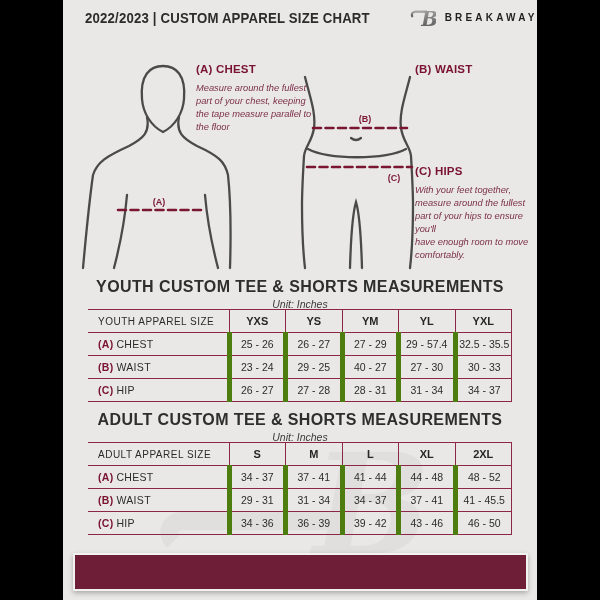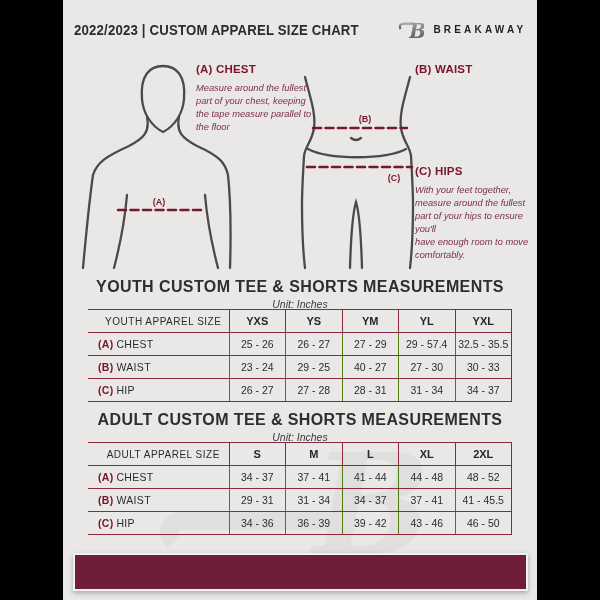--- a/index.html
+++ b/index.html
@@ -4,22 +4,22 @@
 <style>
   * { margin:0; padding:0; box-sizing:border-box; }
   html,body { width:600px; height:600px; }
   body { background:#000; position:relative; overflow:hidden;
          font-family:"Liberation Sans", sans-serif; }
 
   .page { position:absolute; left:63px; top:0; width:474px; height:600px;
           background:#e9e8e6; }
 
   
-  .hdr { position:absolute; top:18px; left:22px; right:22px; height:22px;
-         display:flex; justify-content:center; align-items:center; }
+  .hdr { position:absolute; top:6px; left:22px; right:22px; height:22px;
+         display:flex; justify-content:flex-start; align-items:center; }
   .hdr-title { font-size:15px; font-weight:700; color:#2c2c2c; white-space:nowrap;
                transform:scaleX(0.88); transform-origin:left center; letter-spacing:0.2px; }
   .brand { display:flex; align-items:center; gap:9px; }
   .brand-name { font-size:10px; font-weight:700; letter-spacing:3.2px; color:#1f1f1f; }
 
   
   .fig { position:absolute; }
   .fig path { fill:none; stroke:#4a4a4a; stroke-width:2.3; stroke-linecap:round; }
   .fig .dash { stroke:#7a1631; stroke-width:2.6; stroke-dasharray:8 4.5; }
   .fig text { font-family:"Liberation Sans",sans-serif; font-size:9px; font-weight:bold;
@@ -38,24 +38,24 @@
   .sec-unit  { font-size:10.5px; font-style:italic; color:#3a3a3a; margin-top:2px; }
 
   table.size-table { position:absolute; left:25px; width:424px;
                      border-collapse:collapse; table-layout:fixed; }
   .size-table col.c0 { width:141px; }
   .size-table th, .size-table td { height:23px; vertical-align:middle;
       border-top:1px solid #8d2746; border-bottom:1px solid #8d2746;
       font-size:10.5px; color:#2c2c2c; text-align:center; }
   .size-table th.sz { font-weight:700; font-size:11px; color:#272727;
       border-left:1px solid #8d2746; }
-  .size-table td.val { border-left:1px solid #4d7c0f; }
+  .size-table td.val { border-left:5px solid #4d7c0f; }
   .size-table th:last-child, .size-table td:last-child { border-right:1px solid #8d2746;margin-top:29px; }
   .size-table .lbl { text-align:left; padding-left:10px; }
-  .size-table th.lbl { font-weight:400; font-size:10px; letter-spacing:0.5px; color:#2b2b2b;text-align:center; }
+  .size-table th.lbl { font-weight:400; font-size:10px; letter-spacing:0.5px; color:#2b2b2b; }
   .size-table td.lbl { font-size:10.5px; letter-spacing:0.3px; }
   .size-table .pfx { color:#7a1330; font-weight:700; margin-right:3px; }
 
   
   .footer-bar { position:absolute; left:10px; top:553px; width:455px; height:38px;
                 background:#6e1e37; border:2px solid #f2f2f0;
                 box-shadow:0 2px 5px rgba(0,0,0,0.28); }
   .watermark { position:absolute; left:95px; top:420px; opacity:0.055; }
 </style>
 </head>

